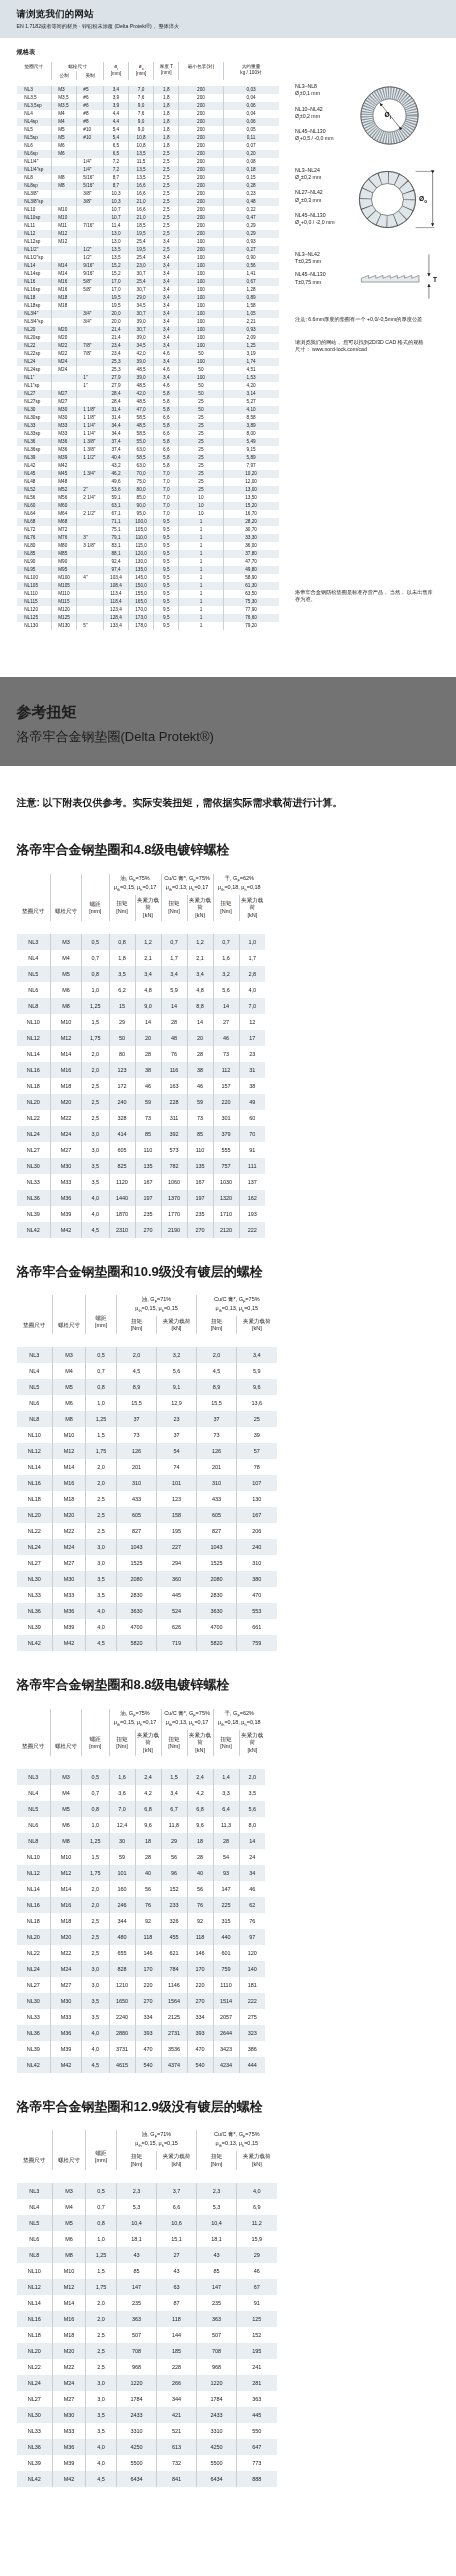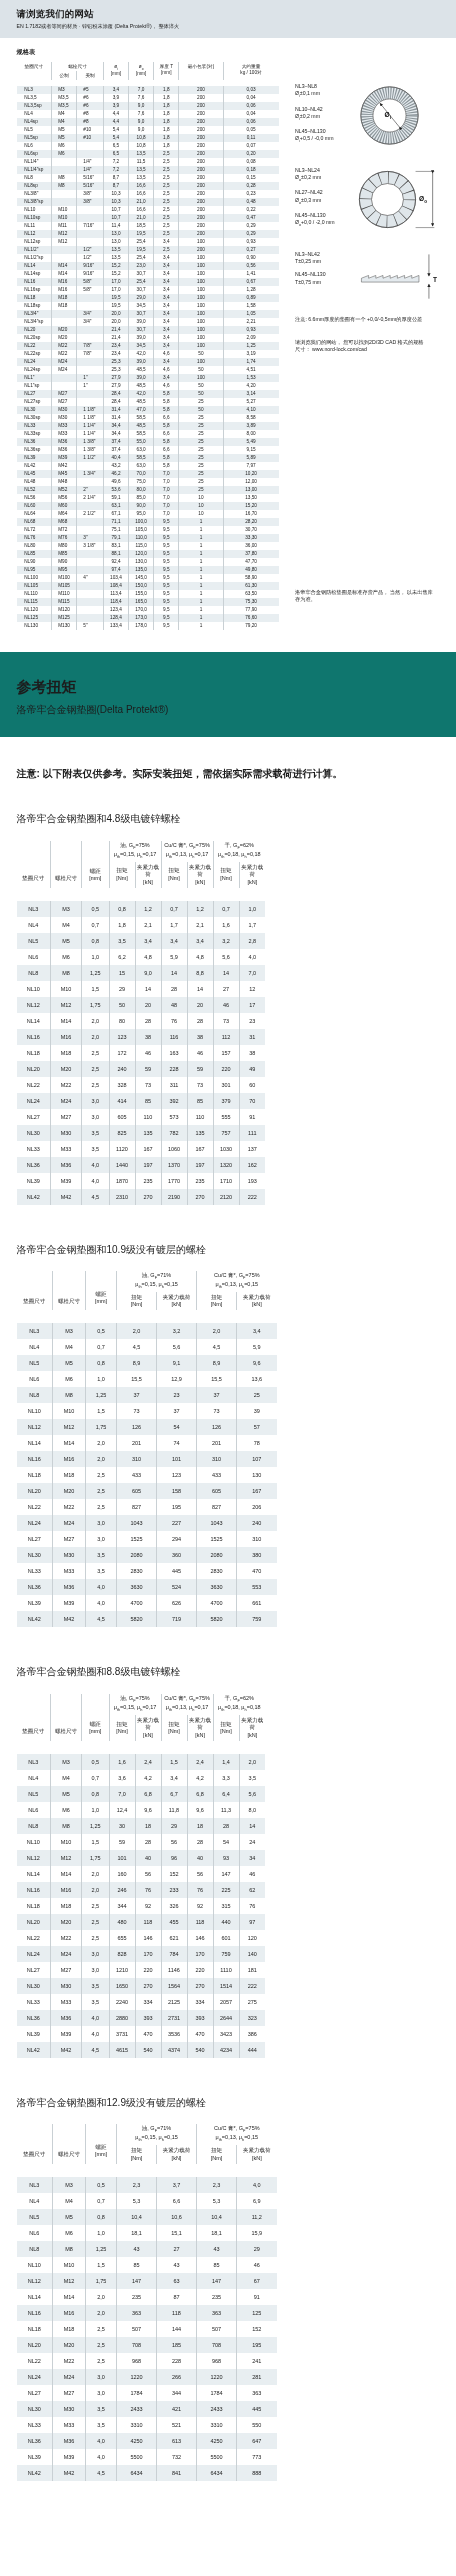--- a/index.html
+++ b/index.html
@@ -25,26 +25,26 @@
   .sidebar{flex:1;display:flex;flex-direction:column;padding:21px 10px 0 16.5px;font-size:5.2px;line-height:1.4}
   .tol-group{display:flex;margin-bottom:16.5px}
   .tol-notes{width:62px;flex:none}
   .pair{margin-bottom:6px}
   .diagram{position:relative;flex:none}
   .dlabel{position:absolute;font-weight:bold;font-size:6.6px;color:#111}
   .thickness-note{width:128px;margin:-3.3px 0 15.4px}
   .cad-note{width:133px;margin-bottom:11px}
   .stock-note{margin-top:auto;width:139px;padding-bottom:26.4px}
   
-  .banner2{background:#0f766e;margin-top:22px;padding:26.4px 16.5px 20px 16.5px}
+  .banner2{background:#737373;margin-top:47px;padding:26.4px 16.5px 20px 16.5px}
   .banner2 .t{font-size:15px;font-weight:bold}
-  .banner2 .s{font-size:10px;margin-top:6px}
+  .banner2 .s{font-size:13px;margin-top:6px}
   .tq-note{margin:30px 16.5px 0;font-size:10px;font-weight:600}
-  .tq-title{font-size:10px;font-weight:normal;margin:31px 16.5px 0}
-  .tq-title.gap2{margin-top:38px}
+  .tq-title{font-size:13px;font-weight:bold;margin:31px 16.5px 0}
+  .tq-title.gap2{margin-top:25px}
   table.tq{margin:14.3px 0 0 16.5px;font-size:5.5px;table-layout:fixed}
   .tq1{width:248px}.tq2{width:259px}
   .tq th{text-align:center;padding:1.7px 0.6px;line-height:1.35;color:#222}
   .tq th.base{vertical-align:bottom;padding-bottom:5px}
   .tq th.grp{vertical-align:top;padding-top:1.1px}
   .tq td{height:14px;text-align:center;white-space:nowrap}
   .tq th,.tq td{border-right:0.6px solid #c9d0d4}
   .tq td:last-child,.tq th:last-child{border-right:none}
   .tq tbody tr:nth-child(odd){background:#e8eef1}
   .tq tbody tr:first-child td{border-top:13.2px solid #fff}

